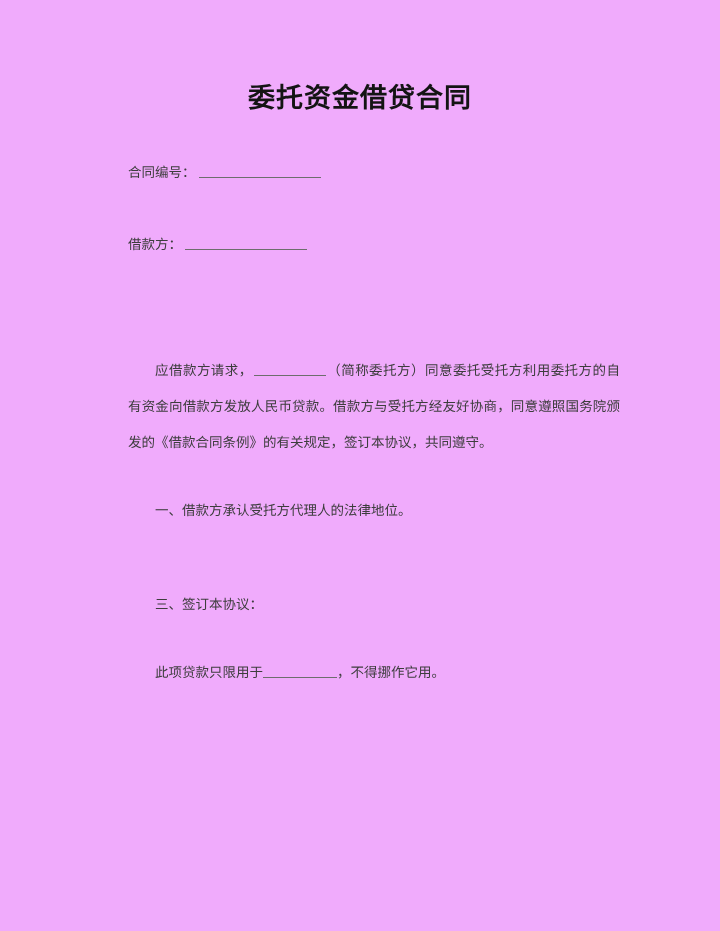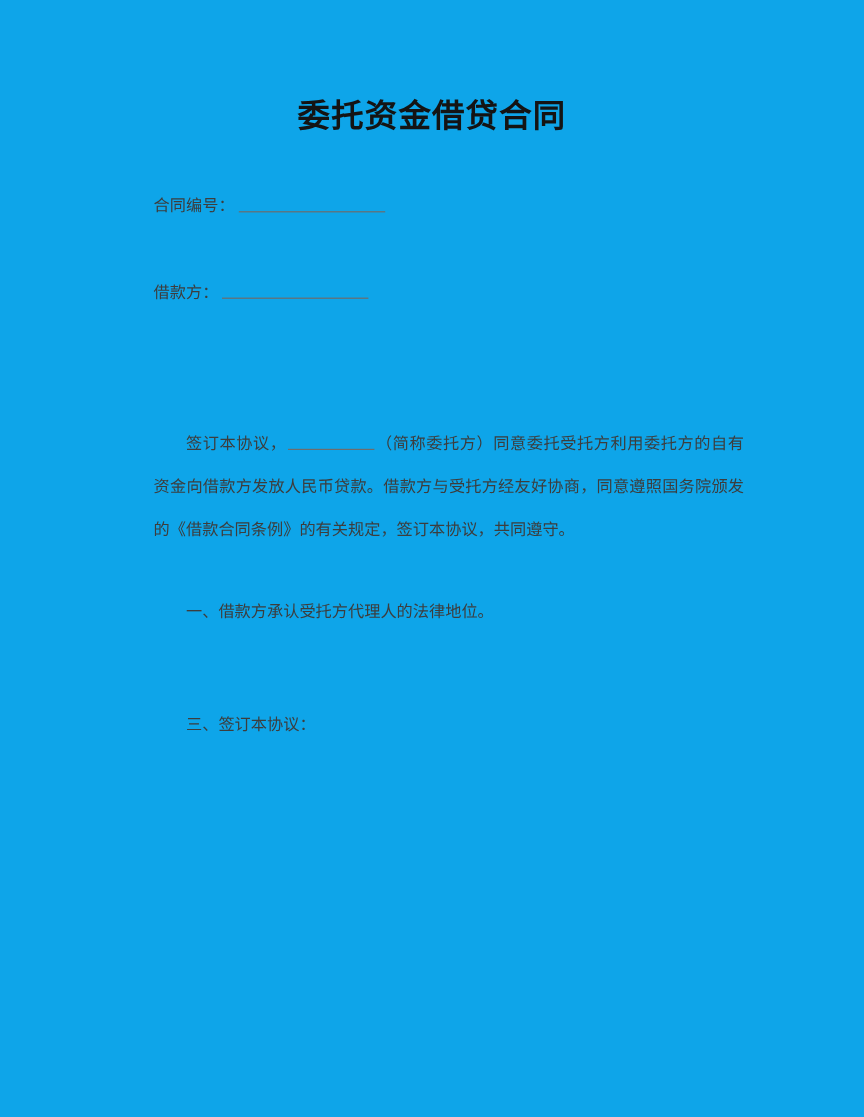--- a/index.html
+++ b/index.html
@@ -17,21 +17,21 @@
     color: #3a3a3a;
     -webkit-font-smoothing: antialiased;
   }
 
   .page {
     position: absolute;
     left: 0;
     top: 0;
     width: 720px;
     height: 931px;
-    background: #0ea5e9;
+    background: #f0abfc;
   }
 
   
   .doc-title {
     position: absolute;
     left: 0;
     top: 79px;
     width: 720px;
     text-align: center;
     font-size: 27px;
@@ -104,30 +104,31 @@
       <span class="field-label">合同编号：</span><span class="blank blank-wide"></span>
     </div>
 
 
     <div class="field-line">
       <span class="field-label">借款方：</span><span class="blank blank-wide"></span>
     </div>
 
     <div class="gap-intro"></div>
 
-    <p class="para"><span>签订本协议，</span><span class="blank blank-inline"></span><span>（简称委托方）同意委托受托方利用委托方的自有资金向借款方发放人民币贷款。借款方与受托方经友好协商，同意遵照国务院颁发的《借款合同条例》的有关规定，签订本协议，共同遵守。</span></p>
+    <p class="para"><span>应借款方请求，</span><span class="blank blank-inline"></span><span>（简称委托方）同意委托受托方利用委托方的自有资金向借款方发放人民币贷款。借款方与受托方经友好协商，同意遵照国务院颁发的《借款合同条例》的有关规定，签订本协议，共同遵守。</span></p>
 
     <div class="gap-clause"></div>
 
     <p class="para"><span>一、</span><span>借款方承认受托方代理人的法律地位。</span></p>
 
     <div class="gap-small"></div>
 
 
     <div class="gap-mid"></div>
 
     <p class="para"><span>三、</span><span>签订本协议：</span></p>
 
     <div class="gap-clause"></div>
 
+    <p class="para"><span>此项贷款只限用于</span><span class="blank blank-use"></span><span>，不得挪作它用。</span></p>
 
   </div>
 </div>
 
 </body></html>

